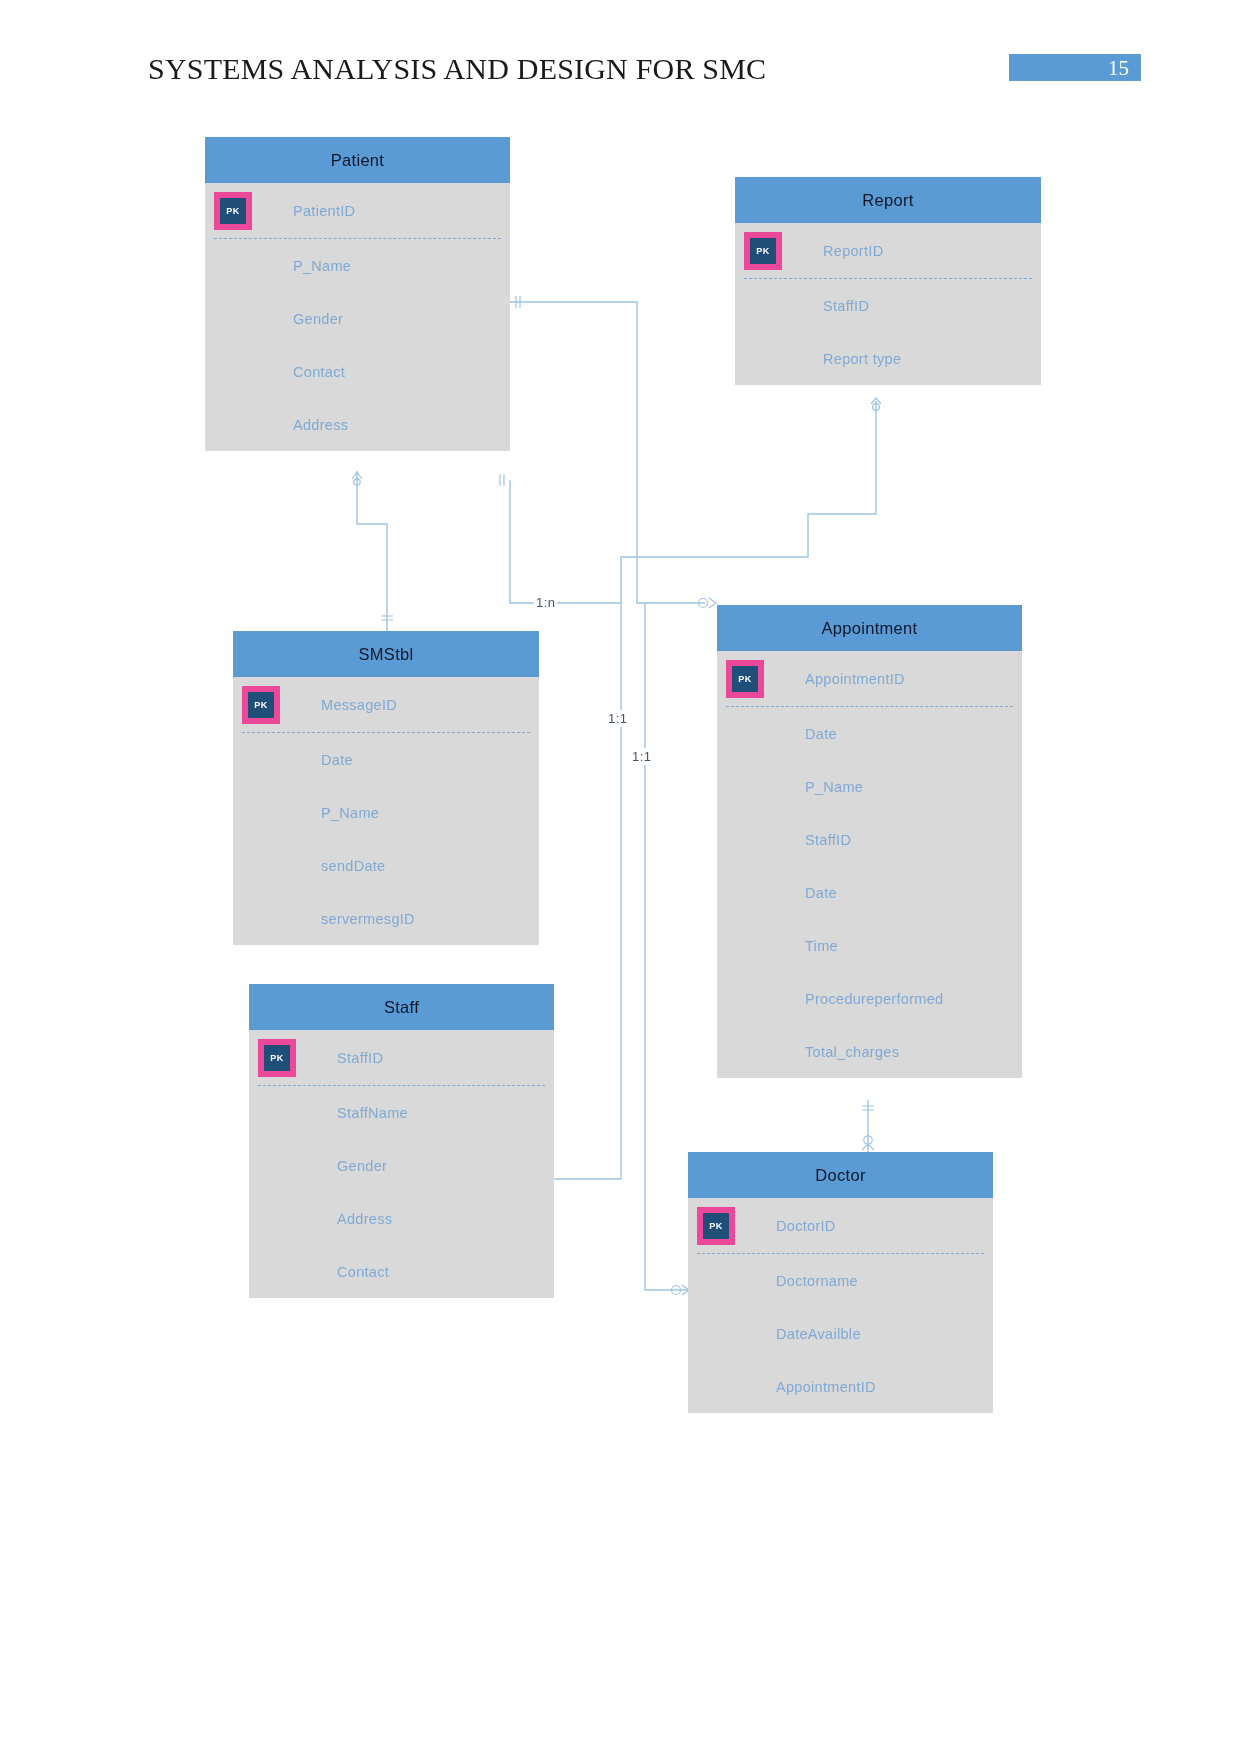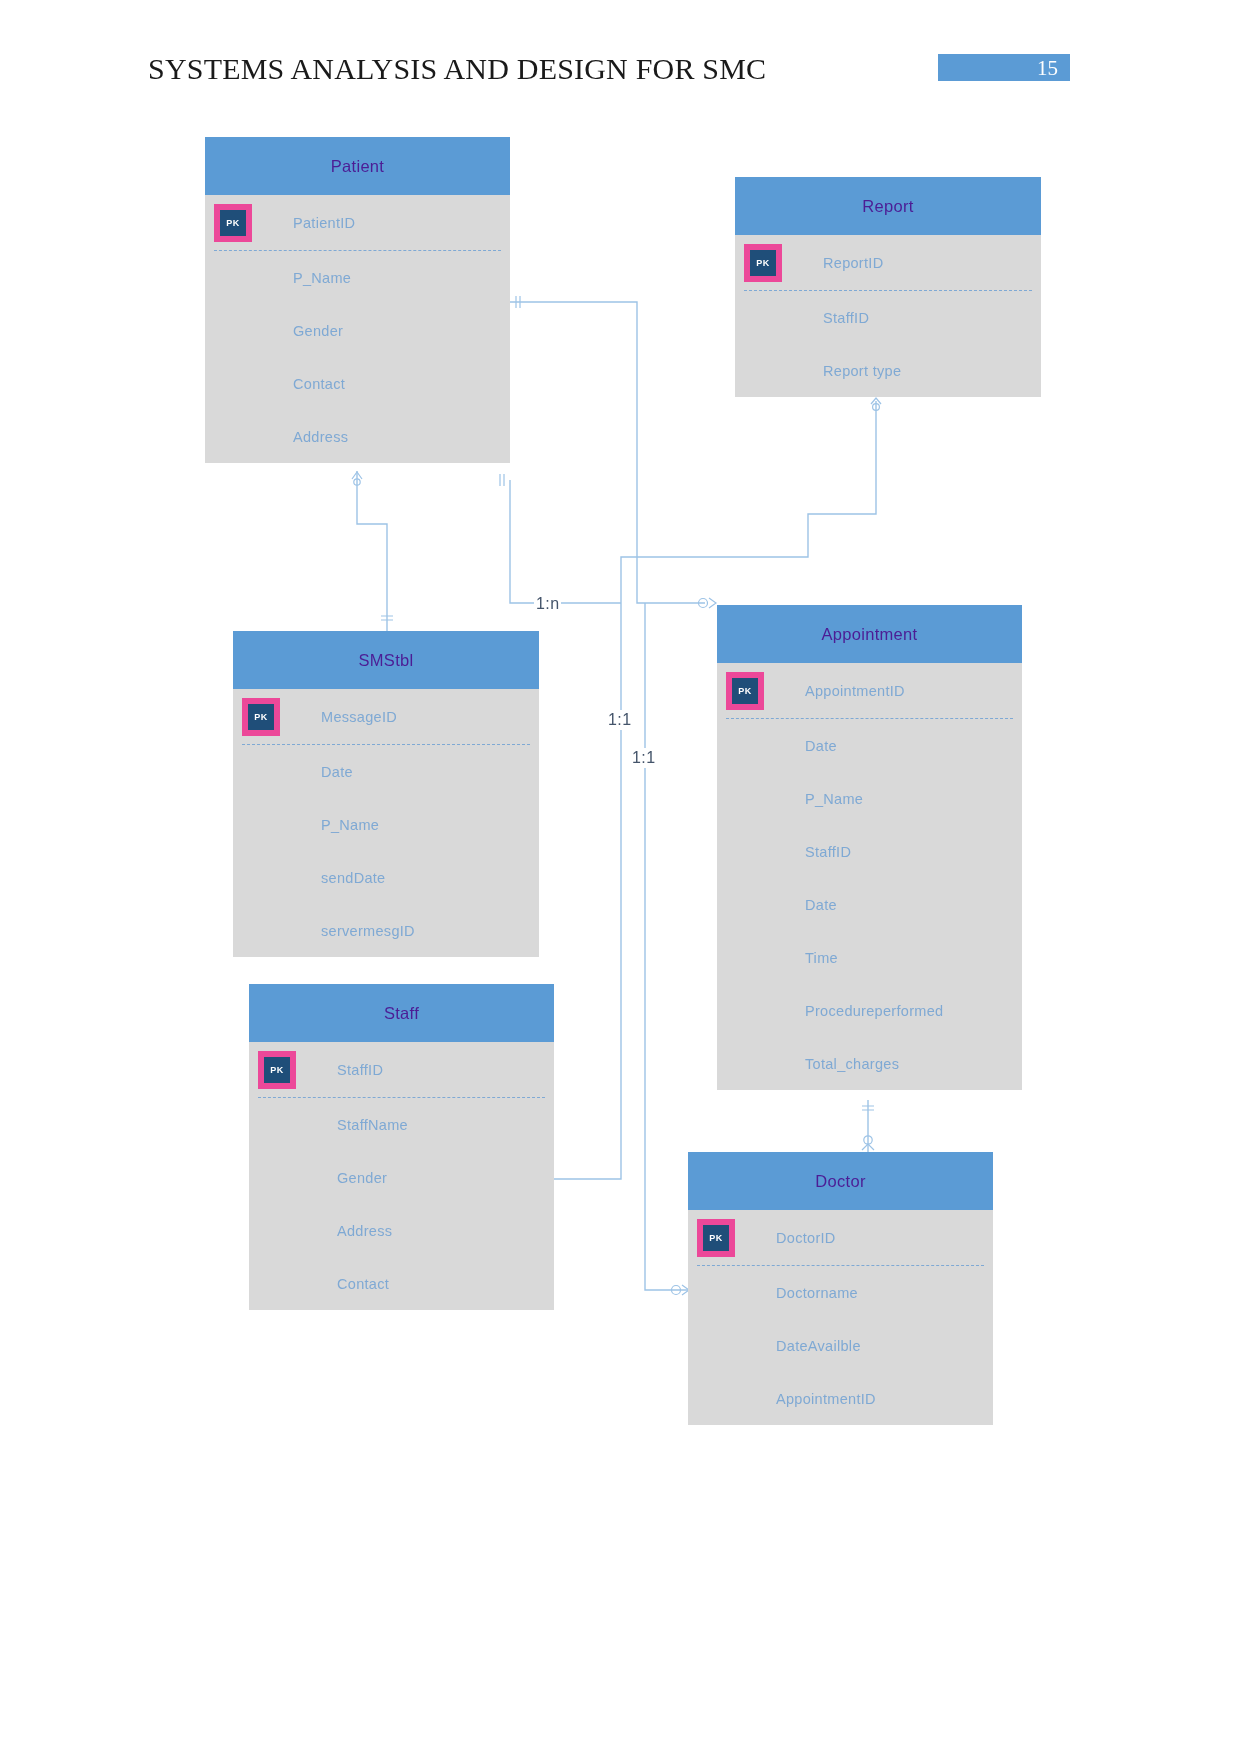--- a/index.html
+++ b/index.html
@@ -31,21 +31,21 @@
     left: 148px;
     top: 52px;
     font-family: "Liberation Serif", serif;
     font-size: 30px;
     letter-spacing: 0.2px;
     color: #1a1a1a;
     white-space: nowrap;
   }
   #page-number-badge {
     position: absolute;
-    left: 938px;
+    left: 1009px;
     top: 54px;
     width: 132px;
     height: 27px;
     background: #5b9bd5;
   }
   #page-number-text {
     position: absolute;
     right: 12px;
     top: 2px;
     font-family: "Liberation Serif", serif;
@@ -70,23 +70,23 @@
     pointer-events: none;
   }
 
   
   .entity {
     position: absolute;
     box-sizing: border-box;
     background: #d9d9d9;
   }
   .entity-header {
-    height: 58px;
+    height: 46px;
     background: #5b9bd5;
-    color: #4c1d95;
+    color: #0f172a;
     font-size: 16.5px;
     display: flex;
     align-items: center;
     justify-content: center;
     letter-spacing: 0.3px;
   }
   .entity-body {
     position: relative;
     padding: 0;
   }
@@ -135,21 +135,21 @@
   #entity-patient     { left: 205px; top: 137px;  width: 305px; }
   #entity-report      { left: 735px; top: 177px;  width: 306px; }
   #entity-smstbl      { left: 233px; top: 631px;  width: 306px; }
   #entity-appointment { left: 717px; top: 605px;  width: 305px; text-align: right; }
   #entity-staff       { left: 205px; top: 984px;  width: 305px; margin-left: 44px; }
   #entity-doctor      { left: 688px; top: 1152px; width: 305px; }
 
   
   .card-label {
     position: absolute;
-    font-size: 16px;
+    font-size: 13px;
     color: #44546a;
     letter-spacing: 0.4px;
     background: #ffffff;
     padding: 1px 2px;
     white-space: nowrap;
   }
   #card-1n  { left: 534px; top: 594px; }
   #card-11a { left: 606px; top: 710px; }
   #card-11b { left: 630px; top: 748px; }
 </style>

